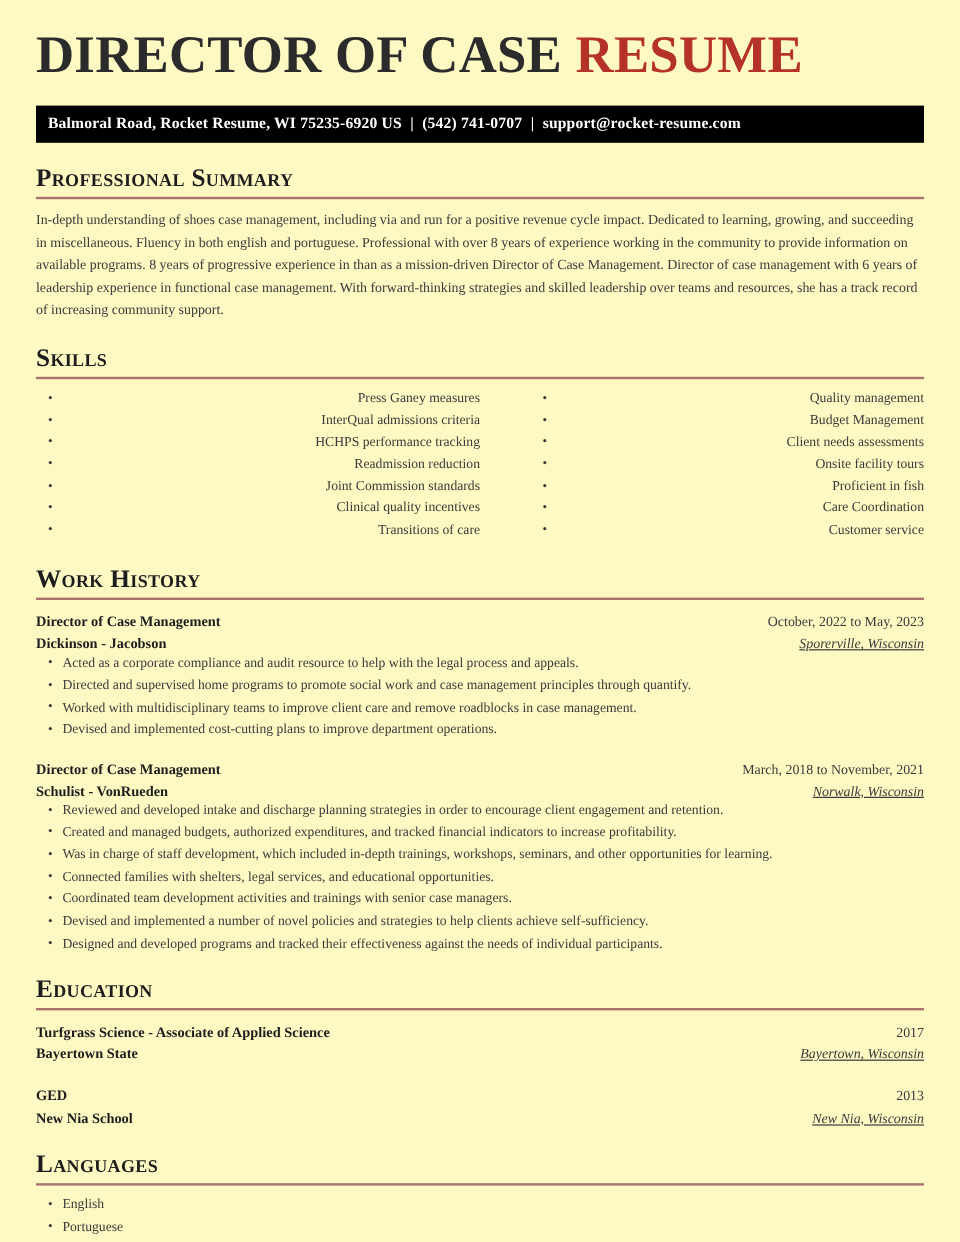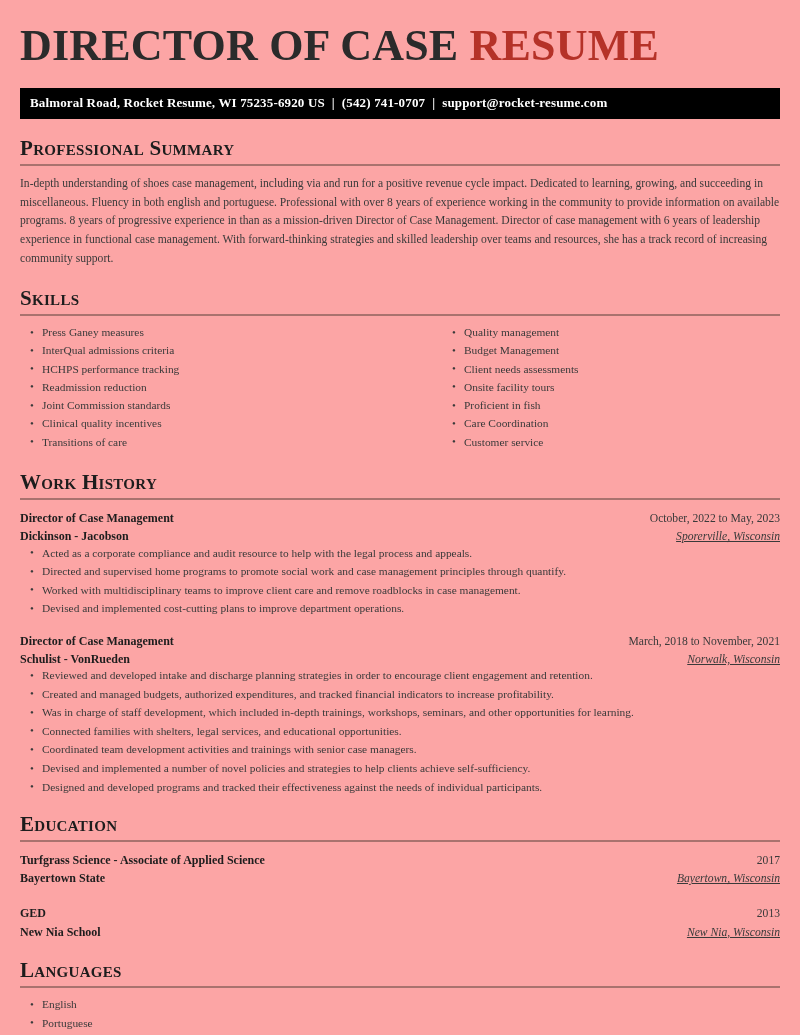--- a/index.html
+++ b/index.html
@@ -12,22 +12,22 @@
     height: 1035px;
     font-family: "Liberation Serif", "DejaVu Serif", serif;
     color: #3a3a3a;
     -webkit-font-smoothing: antialiased;
   }
   .page {
     position: relative;
     width: 800px;
     height: 1035px;
     box-sizing: border-box;
-    padding: 0 20px;
-    background: #fca5a5;
+    padding: 0 30px;
+    background: #fef9c3;
     overflow: hidden;
   }
 
   
   .doc-title {
     margin: 0;
     padding-top: 22px;
     font-size: 44px;
     line-height: 1.08;
     font-weight: 700;
@@ -111,20 +111,21 @@
     left: 10px;
     top: -0.5px;
     font-size: 11px;
     color: #3a3a3a;
   }
 
   
   .skills-cols {
     display: flex;
     gap: 0;
+    text-align: right;
   }
   .skills-cols .col {
     width: 50%;
     box-sizing: border-box;
   }
   .skills-cols .col.right {
     padding-left: 42px;
   }
   .skills-cols ul.bullets > li {
     margin-bottom: 3.2px;

